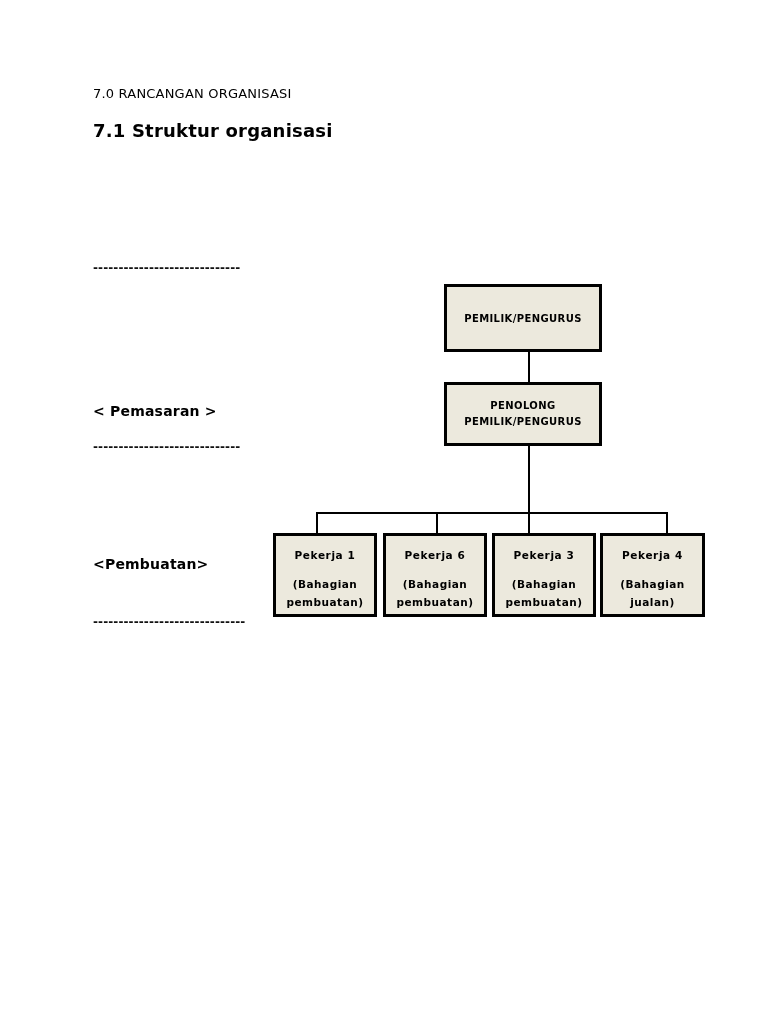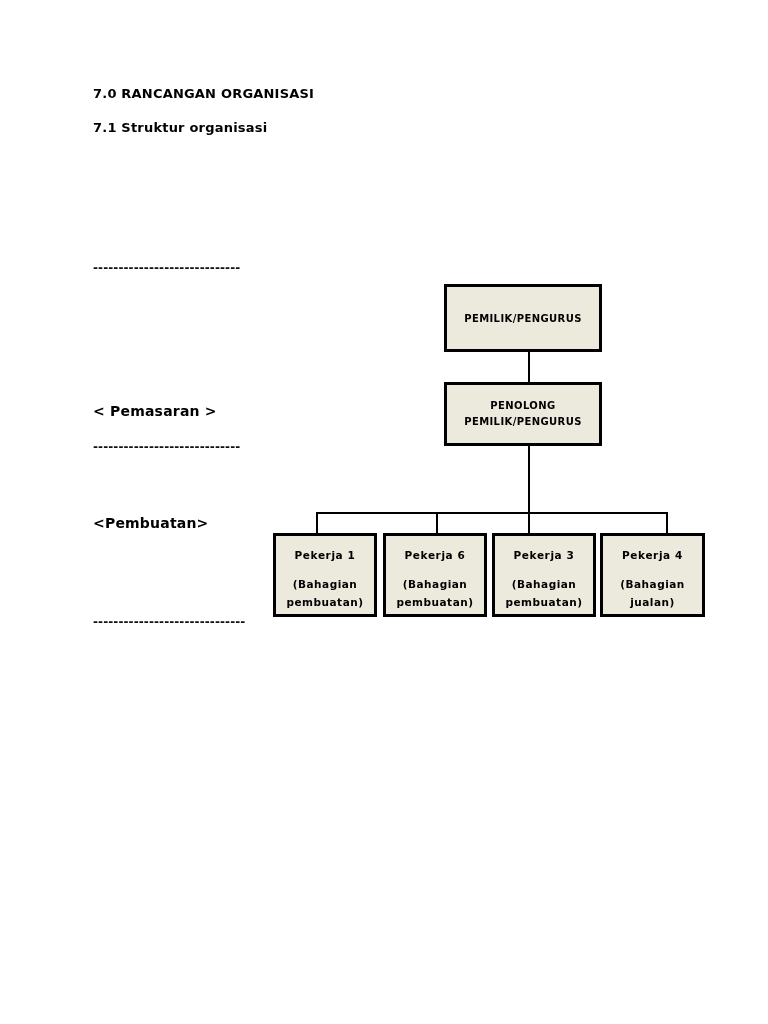--- a/index.html
+++ b/index.html
@@ -1,29 +1,29 @@
 <!DOCTYPE html>
 <html><head>
 <meta charset="utf-8">
 <style>
   html,body{margin:0;padding:0;}
   body{
     width:768px;height:1024px;position:relative;background:#ffffff;overflow:hidden;
     font-family:"DejaVu Sans",sans-serif;color:#000000;
   }
   .abs{position:absolute;}
-  .h1{left:93px;top:86px;font-size:13px;font-weight:bold;letter-spacing:0.2px;white-space:nowrap;}
-  .h2{left:93px;top:120px;font-size:13px;font-weight:bold;letter-spacing:0.2px;white-space:nowrap;}
+  .h1{left:93px;top:86px;font-size:13px;font-weight:normal;letter-spacing:0.2px;white-space:nowrap;}
+  .h2{left:93px;top:120px;font-size:18px;font-weight:bold;letter-spacing:0.2px;white-space:nowrap;}
   .dash{font-size:12px;font-weight:bold;letter-spacing:0.1px;white-space:nowrap;color:#111;}
   .dash1{left:93px;top:261px;}
   .dash2{left:93px;top:440px;}
   .dash3{left:93px;top:615px;}
   .side-label{font-size:14px;font-weight:bold;letter-spacing:0.2px;white-space:nowrap;}
   .lbl-pemasaran{left:93px;top:403px;}
-  .lbl-pembuatan{left:93px;top:515px;}
+  .lbl-pembuatan{left:93px;top:556px;}
   .box{
     position:absolute;box-sizing:border-box;background:#ece9dd;border:3px solid #000;
     display:flex;flex-direction:column;align-items:center;justify-content:center;
     font-weight:bold;
   }
   .box-root{left:444px;top:284px;width:158px;height:68px;font-size:10px;letter-spacing:0.4px;}
   .box-deputy{left:444px;top:382px;width:158px;height:64px;font-size:10px;letter-spacing:0.4px;line-height:16px;}
   .worker{top:533px;width:104px;height:84px;justify-content:flex-start;padding-top:11px;font-size:10.5px;}
   .worker .wname{letter-spacing:0.6px;line-height:17px;}
   .worker .wdept{margin-top:11px;line-height:18px;letter-spacing:0.5px;}

